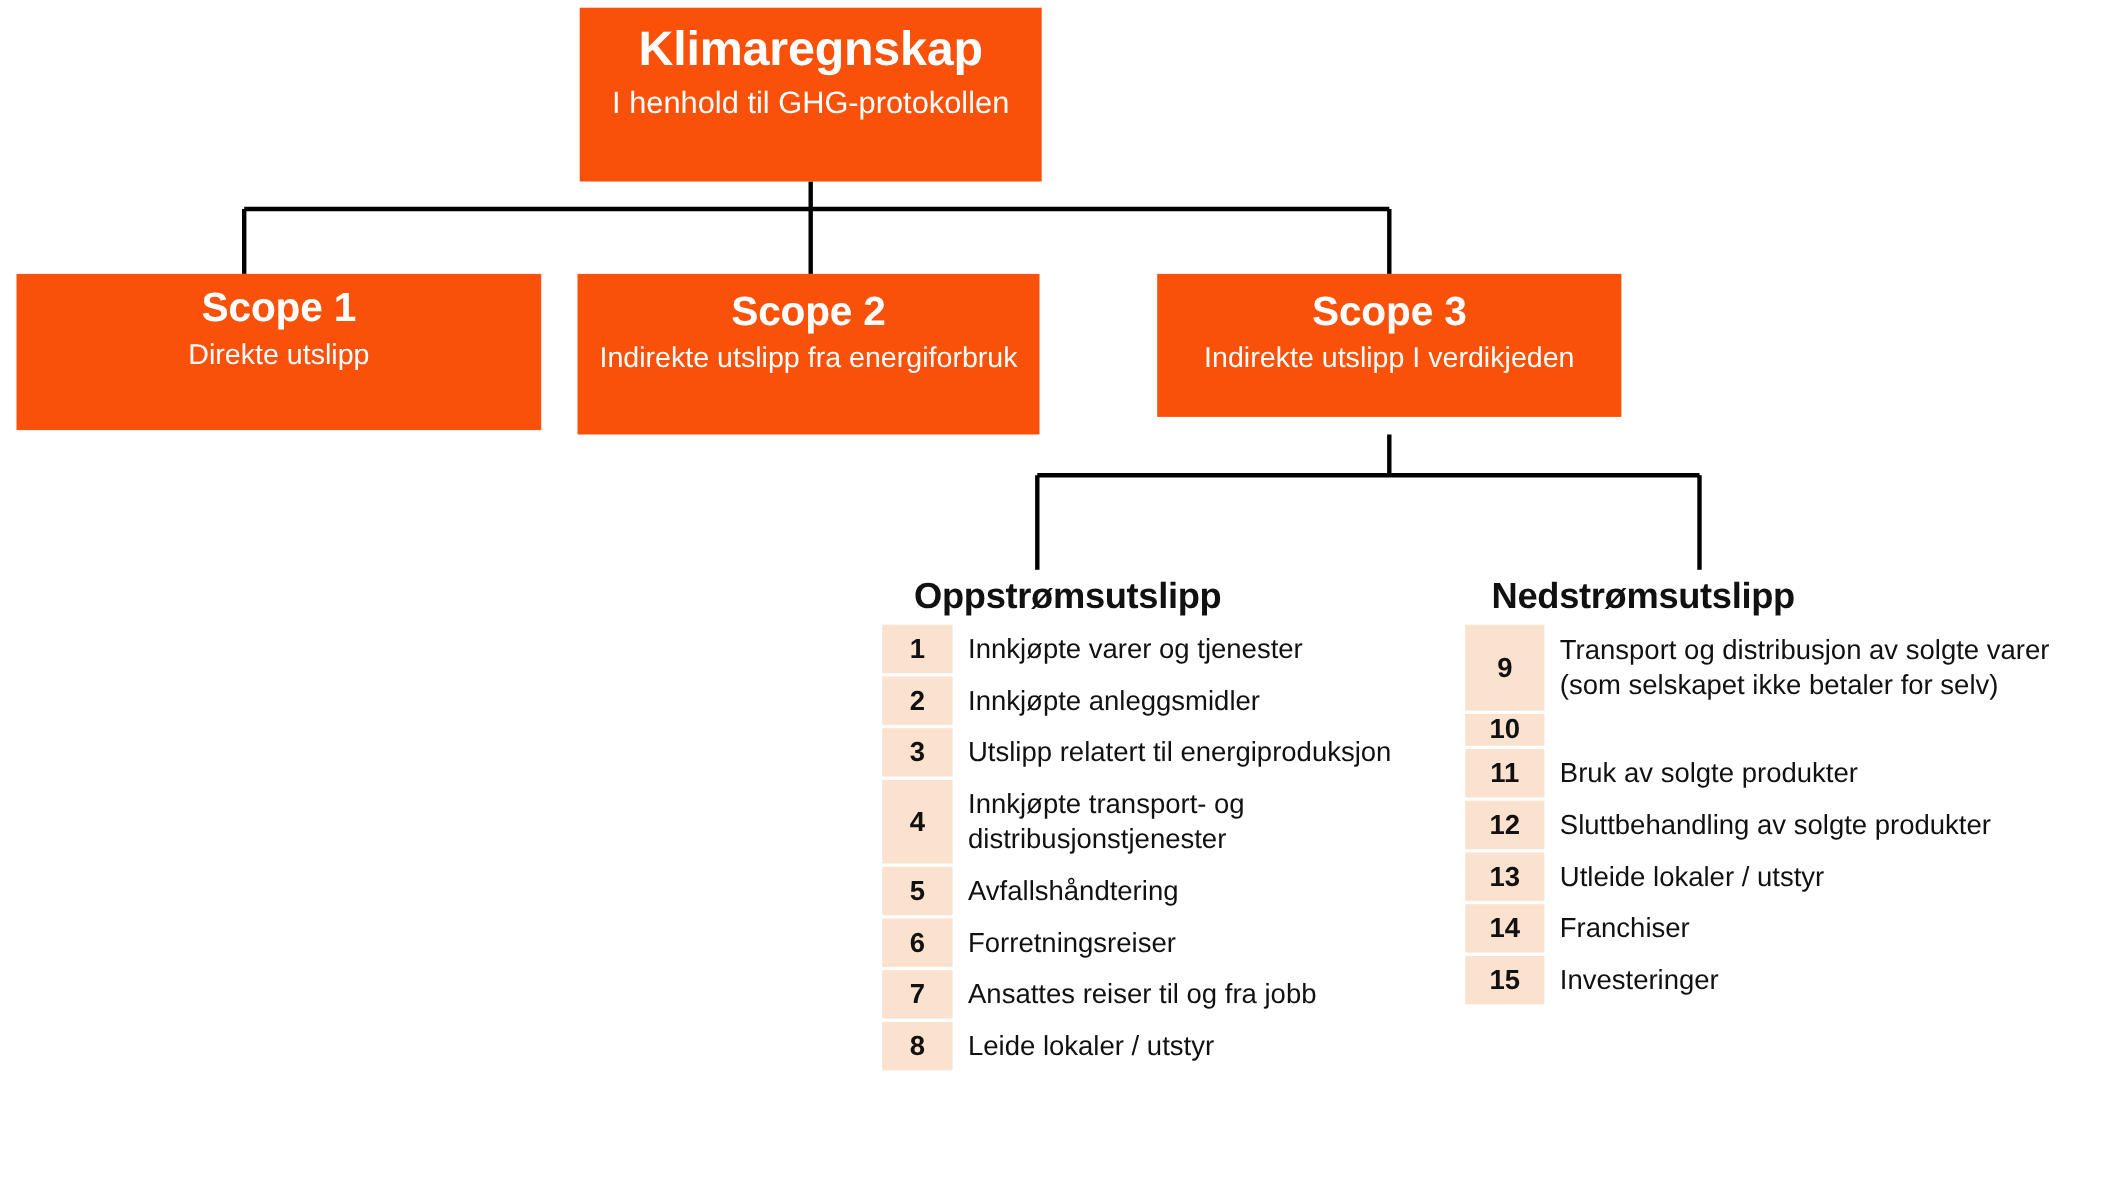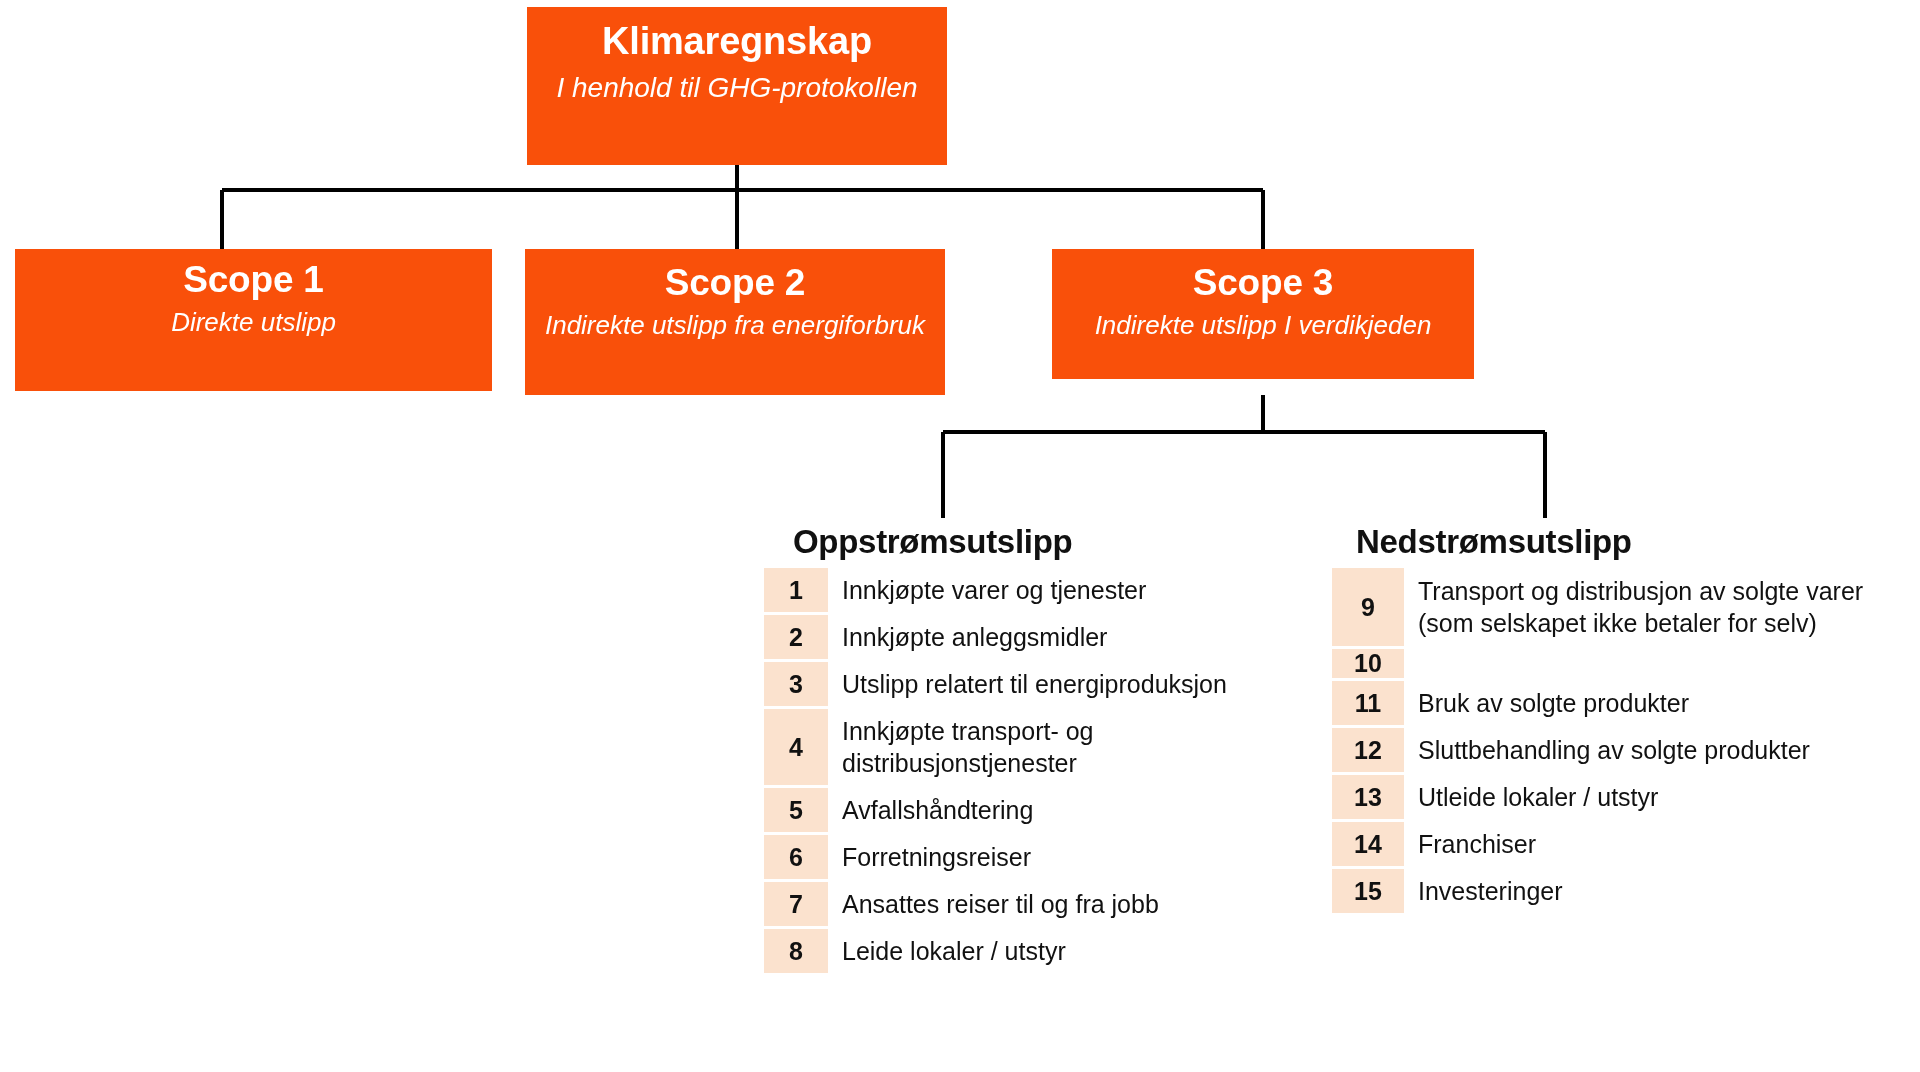--- a/index.html
+++ b/index.html
@@ -44,34 +44,33 @@
     text-align: center;
     box-sizing: border-box;
     padding: 4px 10px;
   }
   .obox .otitle {
     font-weight: bold;
     line-height: 1.1;
     letter-spacing: -0.2px;
   }
   .obox .osub {
-    font-style: italic;
     line-height: 1.18;
     margin-top: 4px;
   }
 
   #root-box {
     left: 527px;
     top: 7px;
     width: 420px;
     height: 158px;
     justify-content: flex-start;
     padding-top: 14px;
   }
-  #root-box .otitle { font-size: 38px; }
+  #root-box .otitle { font-size: 44px; }
   #root-box .osub  { font-size: 28px; margin-top: 8px; }
 
   #scope1-box {
     left: 15px;
     top: 249px;
     width: 477px;
     height: 142px;
     justify-content: flex-start;
     padding-top: 11px;
   }
@@ -91,21 +90,21 @@
     justify-content: flex-start;
     padding-top: 14px;
   }
   .scope-box .otitle { font-size: 37px; }
   .scope-box .osub  { font-size: 26px; margin-top: 6px; }
 
   
   .list-col {
     position: absolute;
   }
-  #upstream-col   { left: 726px;  top: 524px; width: 560px; padding-left: 38px; }
+  #upstream-col   { left: 764px;  top: 524px; width: 560px; padding-left: 38px; }
   #downstream-col { left: 1332px; top: 524px; width: 570px; }
 
   .col-header {
     font-size: 33px;
     font-weight: bold;
     color: #111111;
     margin: 0 0 8px 0;
     line-height: 1.1;
     letter-spacing: -0.3px;
   }

